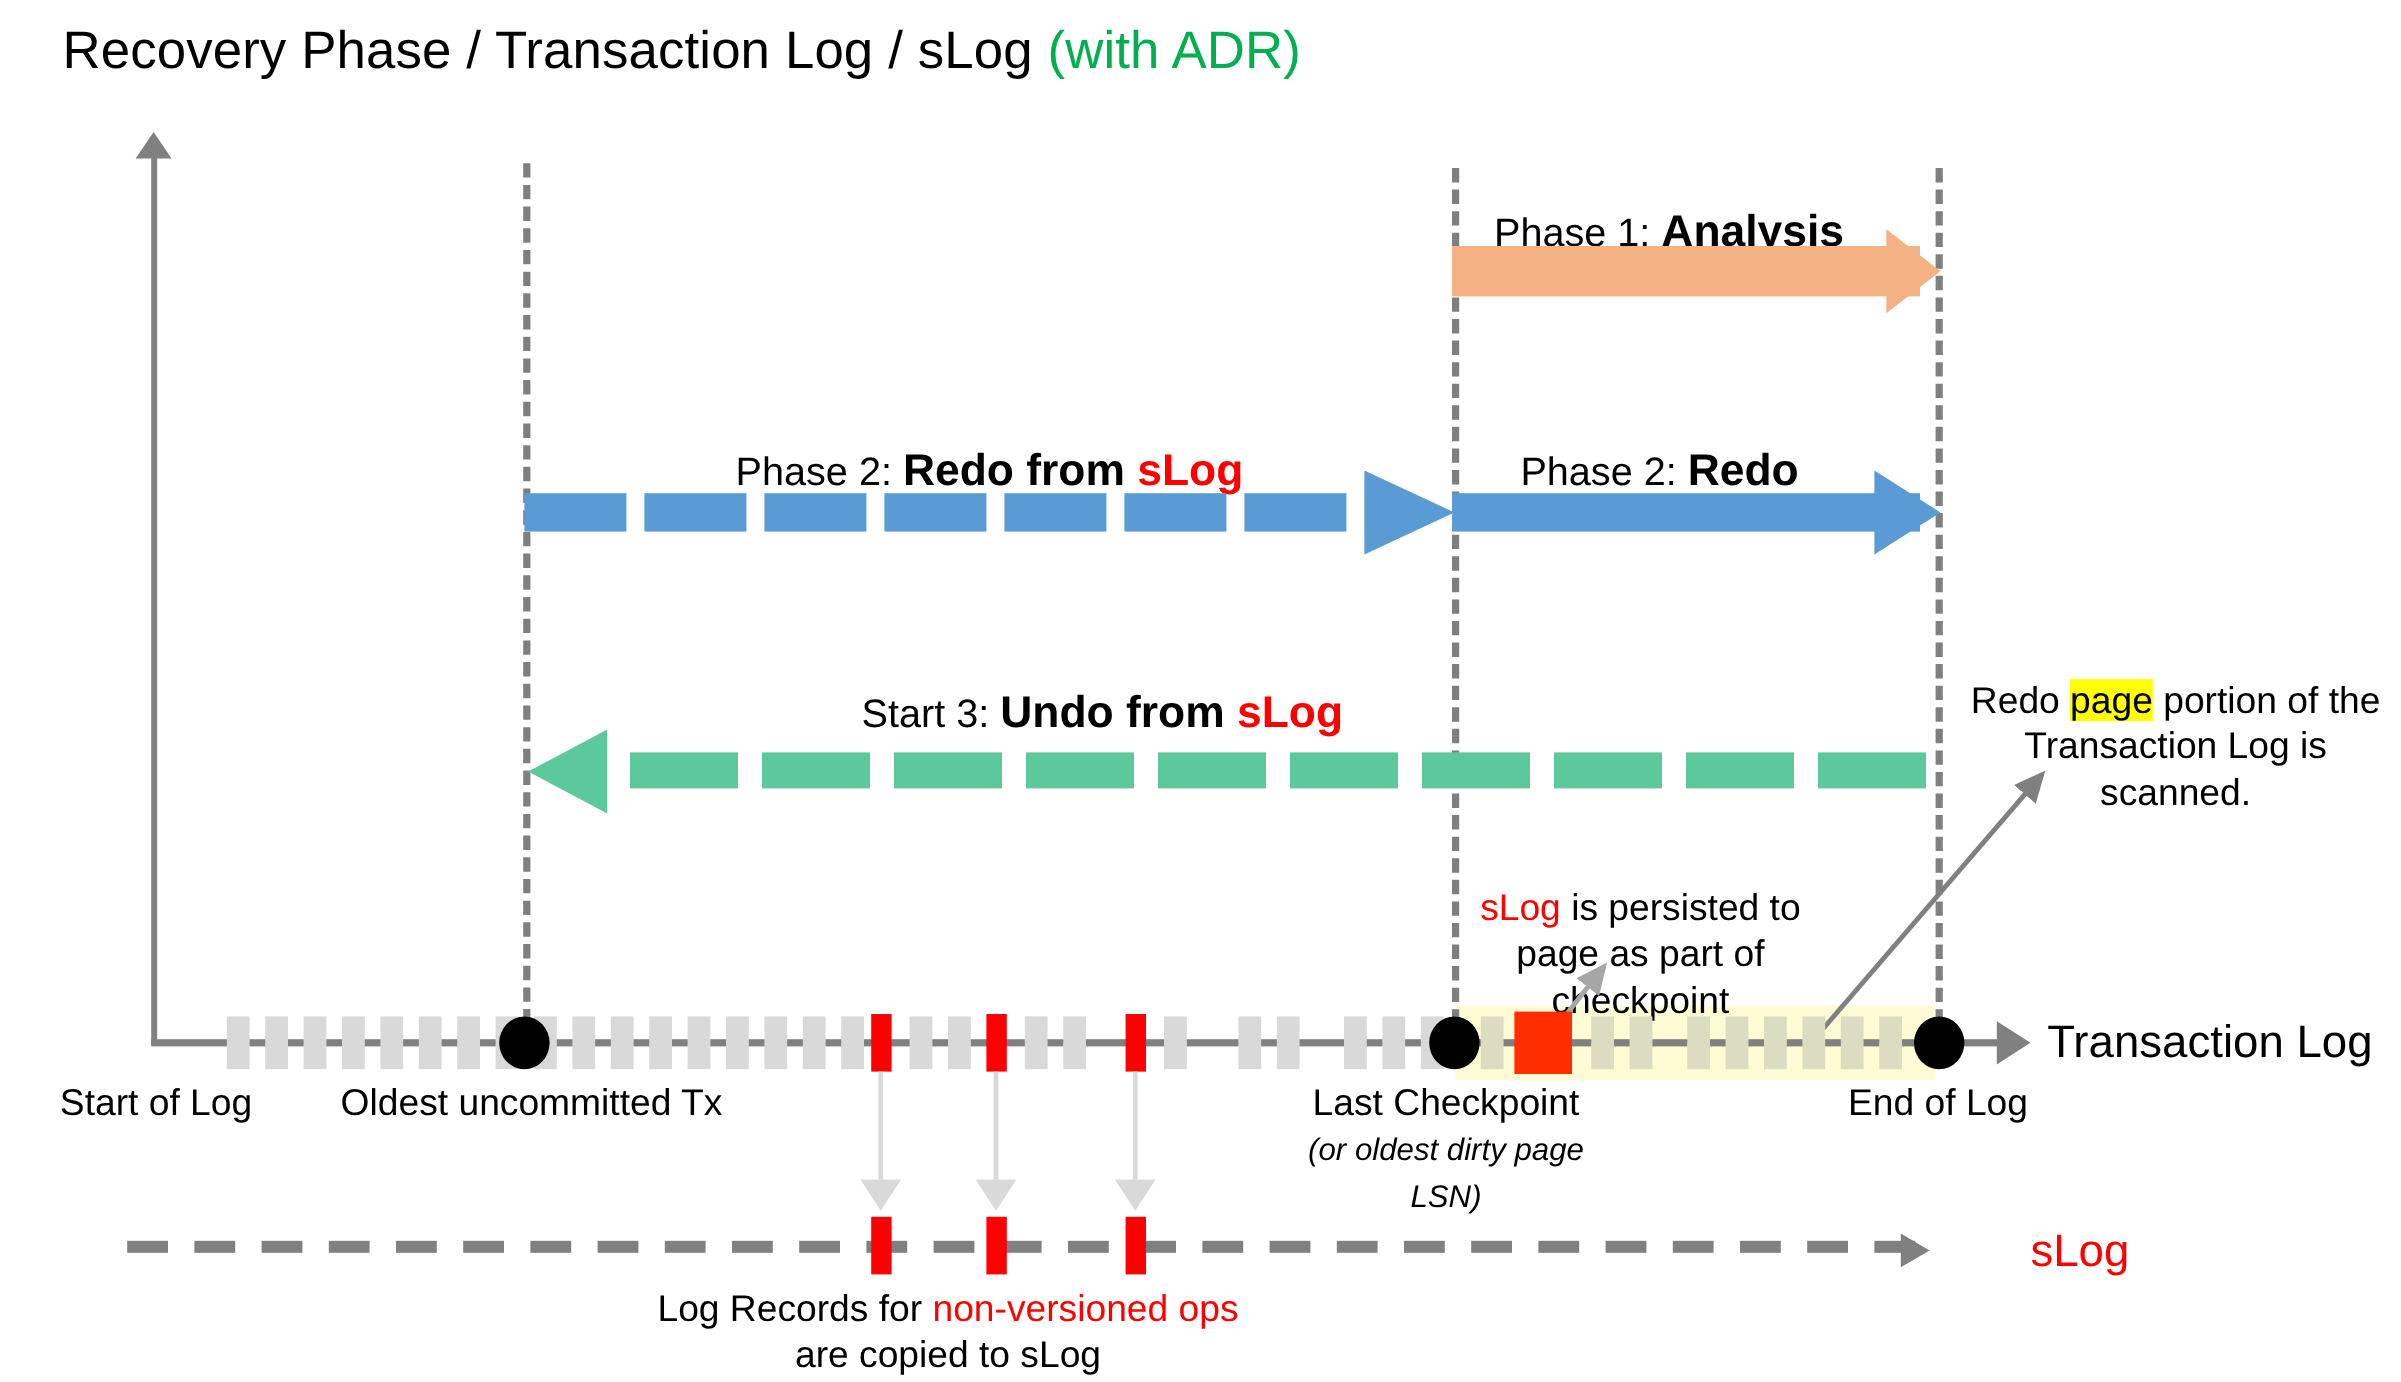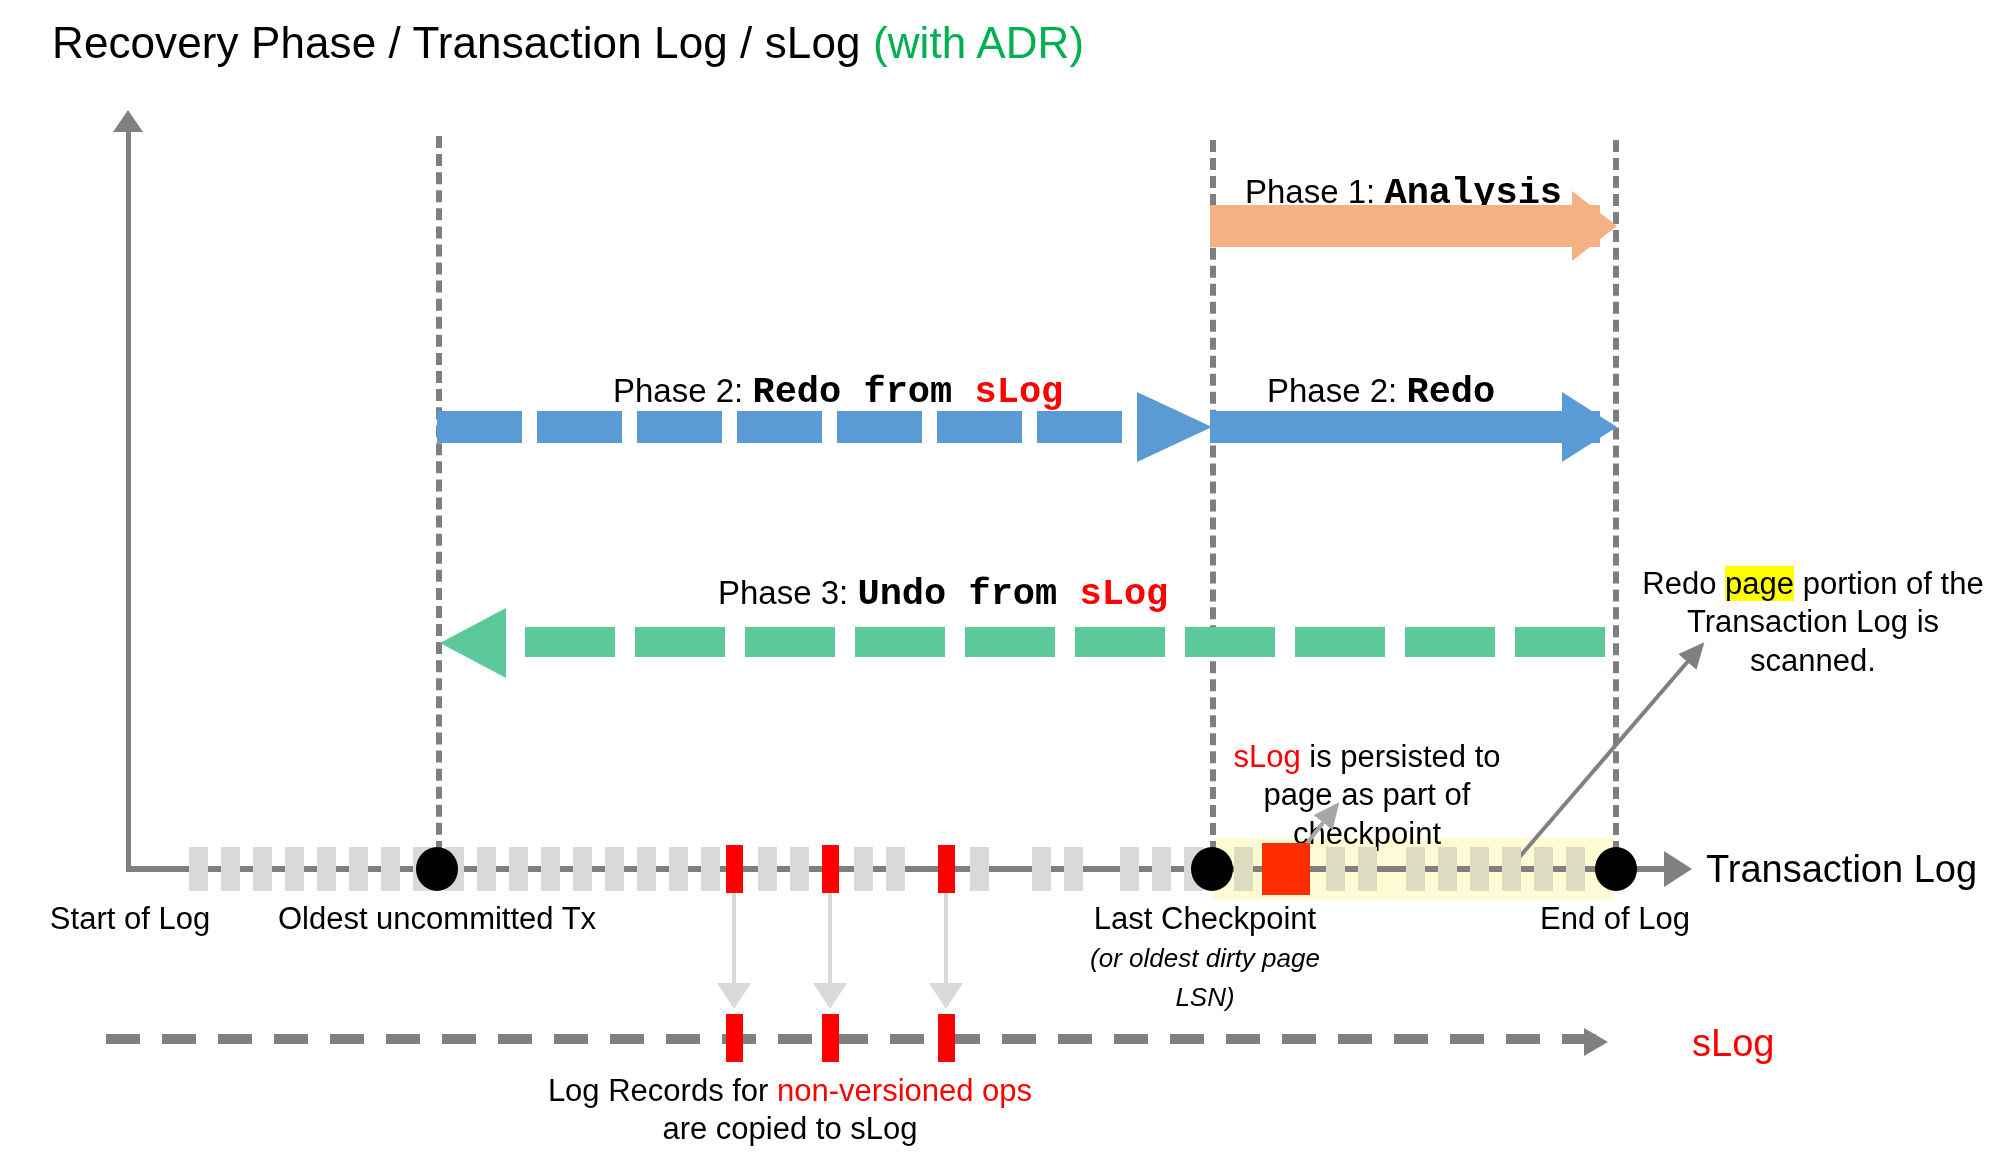--- a/index.html
+++ b/index.html
@@ -44,21 +44,21 @@
   
   .seg{position:absolute;}
 
   
   .lbl{position:absolute;font-size:31px;line-height:1.24;color:#000;}
   .lbl.c{text-align:center;}
   .ital{font-style:italic;font-size:26px;}
   .red{color:#FF0000;}
   .hl{background:#FFFF00;}
   .phase{position:absolute;font-size:33px;white-space:nowrap;}
-  .phase b{font-weight:bold;font-family:Liberation Mono, monospace;}
+  .phase b{font-weight:bold;}
   .big{font-size:37px;}
 
   
   .thin{position:absolute;background:#D9D9D9;width:4px;}
   .thinhead{position:absolute;width:0;height:0;
             border-left:17px solid transparent;border-right:17px solid transparent;
             border-top:26px solid #D9D9D9;}
   svg{position:absolute;overflow:visible;}
 </style>
 </head>
@@ -98,21 +98,21 @@
 <div class="abs seg" style="left:1037px;top:411px;width:85px;height:32px;background:#5B9BD5;"></div>
 <div class="abs ahead" style="left:1137px;top:392px;border-top:35px solid transparent;border-bottom:35px solid transparent;border-left:75px solid #5B9BD5;"></div>
 
 <div class="abs phase" style="left:1267px;top:371px;">
   <span>Phase 2: </span><b class="big">Redo</b>
 </div>
 <div class="abs bar" style="left:1210px;top:411px;width:390px;height:32px;background:#5B9BD5;"></div>
 <div class="abs ahead" style="left:1562px;top:392px;border-top:35px solid transparent;border-bottom:35px solid transparent;border-left:55px solid #5B9BD5;"></div>
 
 <div class="abs phase" style="left:718px;top:573px;">
-  <span>Phase 3: </span><b class="big">Undo from </b><b class="big red">sLog</b>
+  <span>Start 3: </span><b class="big">Undo from </b><b class="big red">sLog</b>
 </div>
 <div class="abs ahead" style="left:440px;top:608px;border-top:35px solid transparent;border-bottom:35px solid transparent;border-right:66px solid #5CC99A;"></div>
 <div class="abs seg" style="left:525px;top:627px;width:90px;height:30px;background:#5CC99A;"></div>
 <div class="abs seg" style="left:635px;top:627px;width:90px;height:30px;background:#5CC99A;"></div>
 <div class="abs seg" style="left:745px;top:627px;width:90px;height:30px;background:#5CC99A;"></div>
 <div class="abs seg" style="left:855px;top:627px;width:90px;height:30px;background:#5CC99A;"></div>
 <div class="abs seg" style="left:965px;top:627px;width:90px;height:30px;background:#5CC99A;"></div>
 <div class="abs seg" style="left:1075px;top:627px;width:90px;height:30px;background:#5CC99A;"></div>
 <div class="abs seg" style="left:1185px;top:627px;width:90px;height:30px;background:#5CC99A;"></div>
 <div class="abs seg" style="left:1295px;top:627px;width:90px;height:30px;background:#5CC99A;"></div>
@@ -187,21 +187,21 @@
 <div class="abs dot" style="left:416px;"></div>
 <div class="abs dot" style="left:1191px;"></div>
 <div class="abs dot" style="left:1595px;"></div>
 
 <div class="abs rec bigred" style="left:1262px;"></div>
 
 <div class="abs lbl" style="left:1706px;top:846px;font-size:38px;">Transaction Log</div>
 
 <div class="abs lbl c" style="left:0px;top:900px;width:260px;">Start of Log</div>
 
-<div class="abs lbl c" style="left:272px;top:900px;width:330px;">
+<div class="abs lbl c" style="left:272px;top:900px;width:330px;text-align:right;">
   <span>Oldest uncommitted Tx</span><br>
 </div>
 
 <div class="abs lbl c" style="left:1060px;top:900px;width:290px;">
   <span>Last Checkpoint</span><br>
   <span class="ital">(or oldest dirty page LSN)</span>
 </div>
 
 <div class="abs lbl c" style="left:1490px;top:900px;width:250px;">End of Log</div>
 

